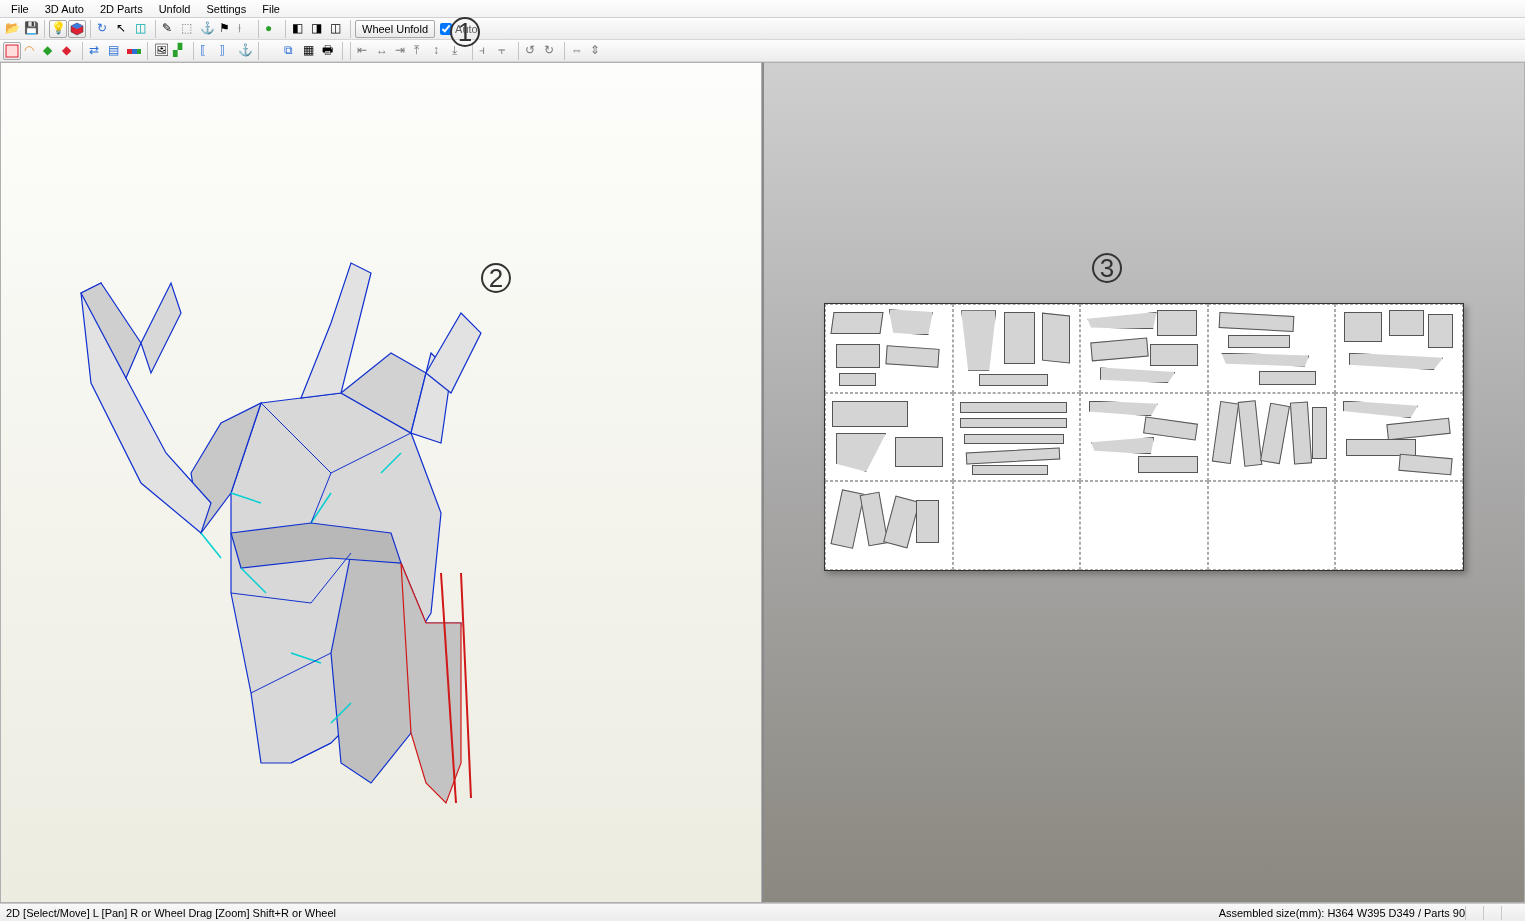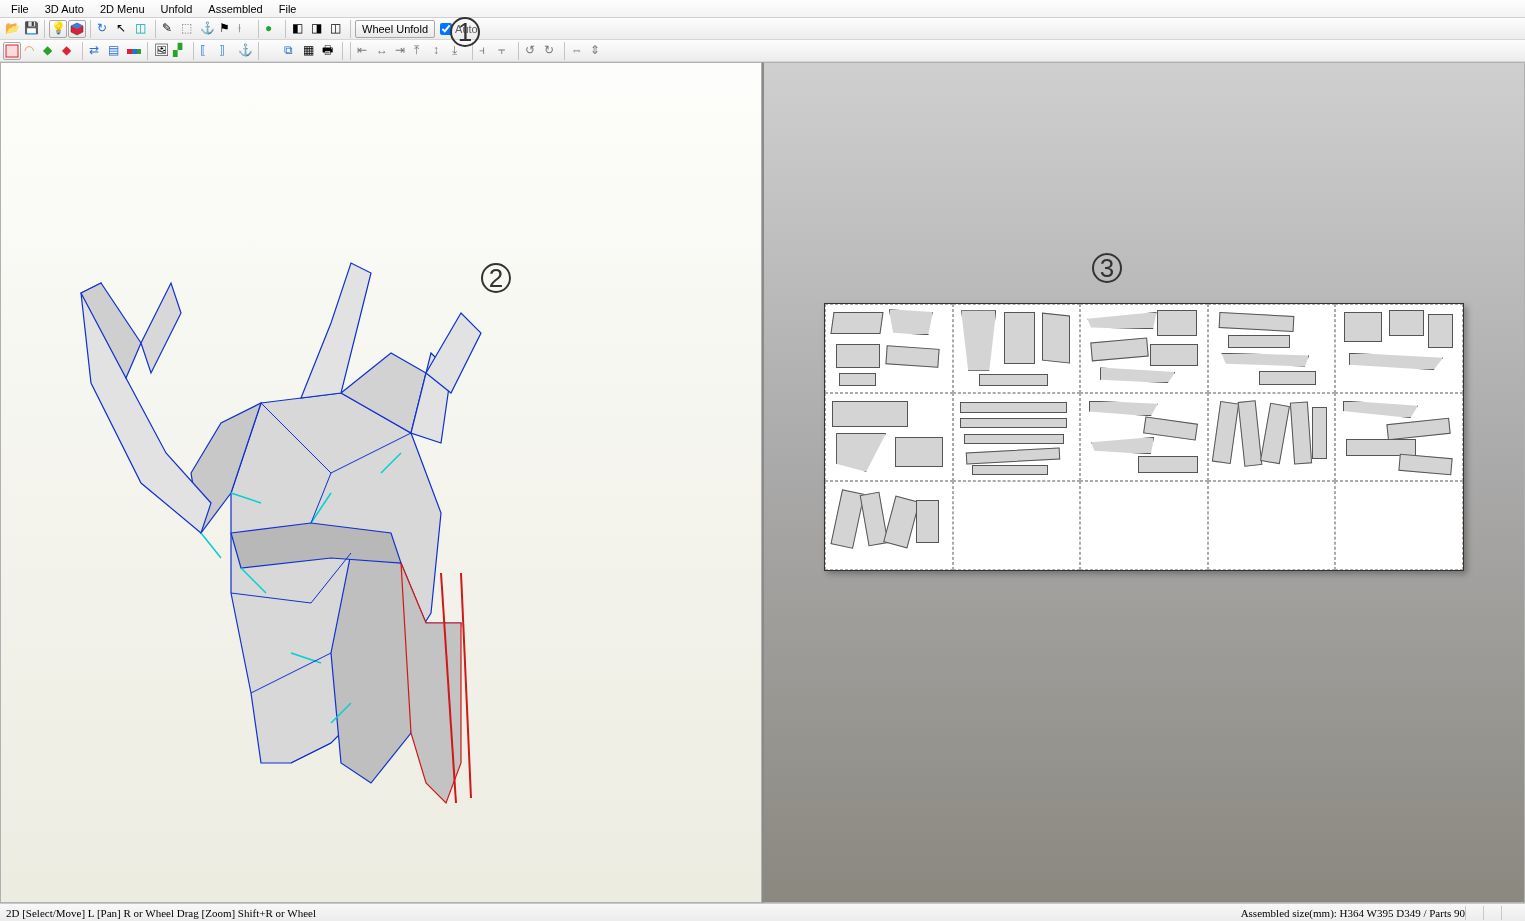--- a/index.html
+++ b/index.html
@@ -139,40 +139,39 @@
 
 .statusbar {
   display:flex;
   justify-content:space-between;
   background:linear-gradient(#f8f8f8,#ececec);
   border-top:1px solid #c8c8c8;
   height:18px;
   font-size:11px;
   align-items:center;
   padding:0 6px;
-  font-family:Liberation Serif, serif;
 }
 .statusbar .right { text-align:right; }
 .statusbar .box { width:18px; height:14px; border-left:1px solid #c8c8c8; }
 
 
 .ico { font-size:12px; line-height:1; }
 .c-orange{color:#e8912b;} .c-blue{color:#2a6fd6;} .c-green{color:#2aa12a;}
 .c-red{color:#d23;}.c-teal{color:#0aa;}
 .c-yellow{color:#e2c000;} .c-gray{color:#777;}
 </style>
 </head>
 <body>
 
 <div class="menubar">
   <div class="menu-item">File</div>
   <div class="menu-item">3D Auto</div>
-  <div class="menu-item">2D Menu</div>
+  <div class="menu-item">2D Parts</div>
   <div class="menu-item">Unfold</div>
-  <div class="menu-item">Assembled</div>
+  <div class="menu-item">Settings</div>
   <div class="menu-item">File</div>
 </div>
 
 <div class="toolbar">
   <div class="tbtn">
       <span class="ico c-orange">📂</span>
     </div>
   <div class="tbtn">
       <span class="ico c-blue">💾</span>
     </div>

